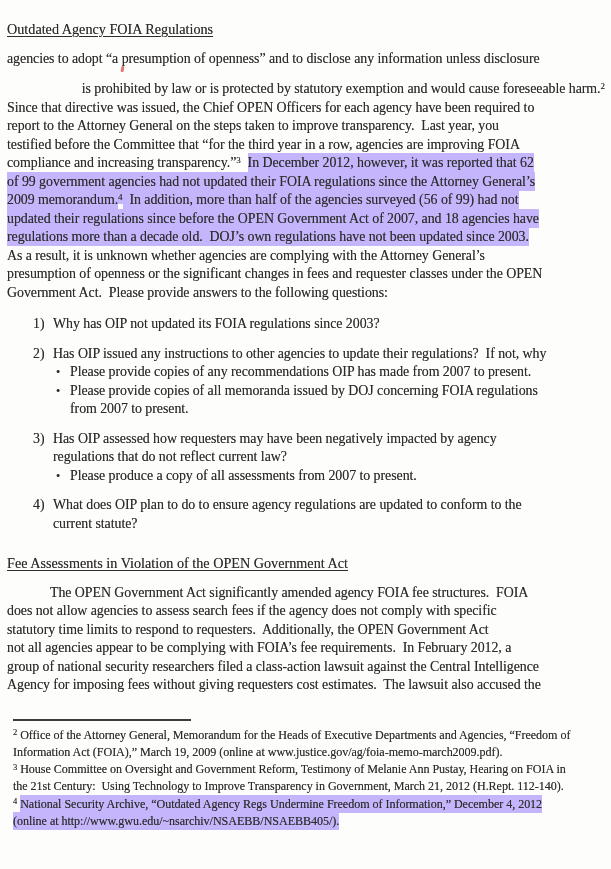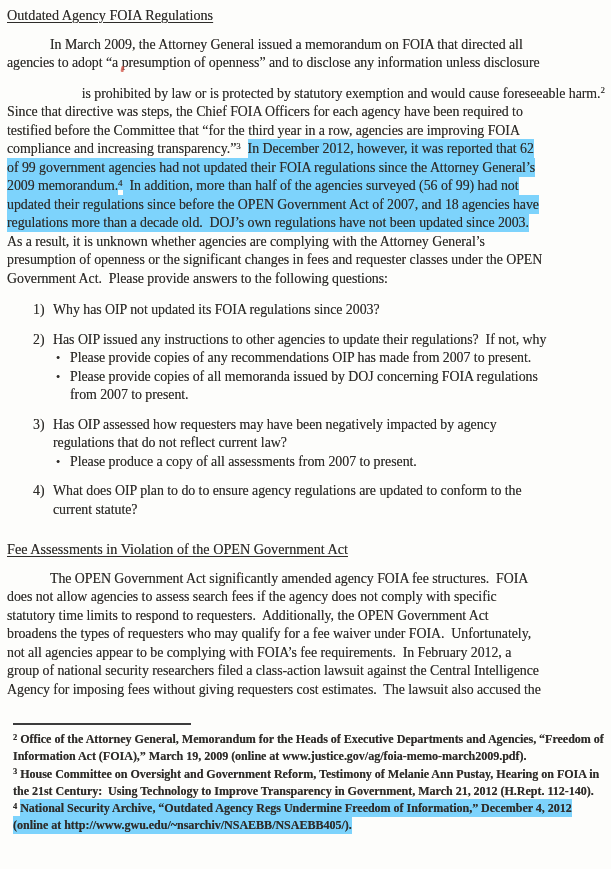--- a/index.html
+++ b/index.html
@@ -10,55 +10,55 @@
     color:#2e2c29;
     position:relative;
     overflow:hidden;
     padding:4px 6px 0 7px;
     box-sizing:border-box;
     text-shadow:0 0 .35px rgba(46,44,41,.55);
   }
   .h1{
     font-size:14.2px;line-height:18.5px;
     text-decoration:underline;text-underline-offset:2px;
-    margin-top:2px;white-space:pre;
+    margin-top:16px;white-space:pre;
   }
   .h2{margin-top:21px;}
   .para{margin-top:11px;}
   .tl{white-space:pre;font-size:13.9px;line-height:18.5px;height:18.5px;letter-spacing:-0.05px;}
   .tl.ind{text-indent:43px;}
   .tl.gap{margin-top:12px;text-align:right;}
   sup{font-size:9px;vertical-align:baseline;position:relative;top:-4.5px;line-height:0;}
-  .hl{background:#7dd3fc;padding:2px 0;}
+  .hl{background:#c4b5fd;padding:2px 0;}
   .qlist{margin-left:26px;margin-top:13px;}
   .qitem{position:relative;padding-left:20px;margin-top:11px;}
   .qitem:first-child{margin-top:0;}
   .qnum{position:absolute;left:0;top:0;font-size:13.9px;line-height:18.5px;}
   .brow{display:flex;}
   .bchar{width:17px;padding-left:3px;font-size:12px;line-height:18.5px;box-sizing:border-box;}
   .btext{flex:1;}
   .fnrule{width:178px;border-top:2px solid #3c3c3c;margin-left:6px;margin-top:24px;}
   .fnotes{margin-left:6px;margin-top:6px;}
-  .fl{white-space:pre;font-size:12.1px;line-height:17.3px;height:17.3px;letter-spacing:-0.05px;font-weight:bold;}
+  .fl{white-space:pre;font-size:12.1px;line-height:17.3px;height:17.3px;letter-spacing:-0.05px;}
   .fl sup{font-size:8.5px;top:-3.5px;}
   .redmark{
     position:absolute;left:121px;top:66px;width:3px;height:6px;
     background:#d2574b;border-radius:2px 2px 1px 2px;transform:rotate(12deg);opacity:.8;
   }
 </style>
 </head>
 <body>
 
 <div class="page">
   <div class="h1">Outdated Agency FOIA Regulations</div>
   <div class="para">
-      <div class="tl ind"><span>In March 2009, the Attorney General issued a memorandum on FOIA that directed all</span></div>
       <div class="tl"><span>agencies to adopt “a presumption of openness” and to disclose any information unless disclosure</span></div>
       <div class="tl gap"><span>is prohibited by law or is protected by statutory exemption and would cause foreseeable harm.</span><sup>2</sup></div>
-      <div class="tl"><span>Since that directive was steps, the Chief FOIA Officers for each agency have been required to</span></div>
+      <div class="tl"><span>Since that directive was issued, the Chief OPEN Officers for each agency have been required to</span></div>
+      <div class="tl"><span>report to the Attorney General on the steps taken to improve transparency.  Last year, you</span></div>
       <div class="tl"><span>testified before the Committee that “for the third year in a row, agencies are improving FOIA</span></div>
       <div class="tl"><span>compliance and increasing transparency.”</span><sup>3</sup><span>  </span><span class="hl">In December 2012, however, it was reported that 62</span></div>
       <div class="tl"><span class="hl">of 99 government agencies had not updated their FOIA regulations since the Attorney General’s</span></div>
       <div class="tl"><span class="hl">2009 memorandum.</span><sup class="hl">4</sup><span class="hl">  In addition, more than half of the agencies surveyed (56 of 99) had not</span></div>
       <div class="tl"><span class="hl">updated their regulations since before the OPEN Government Act of 2007, and 18 agencies have</span></div>
       <div class="tl"><span class="hl">regulations more than a decade old.  DOJ’s own regulations have not been updated since 2003.</span></div>
       <div class="tl"><span>As a result, it is unknown whether agencies are complying with the Attorney General’s</span></div>
       <div class="tl"><span>presumption of openness or the significant changes in fees and requester classes under the OPEN</span></div>
       <div class="tl"><span>Government Act.  Please provide answers to the following questions:</span></div>
     </div>
@@ -99,21 +99,20 @@
         <span class="qnum">4)</span>
         <div class="tl"><span>What does OIP plan to do to ensure agency regulations are updated to conform to the</span></div>
         <div class="tl"><span>current statute?</span></div>
       </div>
     </div>
   <div class="h1 h2">Fee Assessments in Violation of the OPEN Government Act</div>
   <div class="para">
       <div class="tl ind"><span>The OPEN Government Act significantly amended agency FOIA fee structures.  FOIA</span></div>
       <div class="tl"><span>does not allow agencies to assess search fees if the agency does not comply with specific</span></div>
       <div class="tl"><span>statutory time limits to respond to requesters.  Additionally, the OPEN Government Act</span></div>
-      <div class="tl"><span>broadens the types of requesters who may qualify for a fee waiver under FOIA.  Unfortunately,</span></div>
       <div class="tl"><span>not all agencies appear to be complying with FOIA’s fee requirements.  In February 2012, a</span></div>
       <div class="tl"><span>group of national security researchers filed a class-action lawsuit against the Central Intelligence</span></div>
       <div class="tl"><span>Agency for imposing fees without giving requesters cost estimates.  The lawsuit also accused the</span></div>
     </div>
   <div class="fnrule"></div>
   <div class="fnotes" id="footnotes">
       <div class="fl"><sup>2</sup><span> Office of the Attorney General, Memorandum for the Heads of Executive Departments and Agencies, “Freedom of</span></div>
       <div class="fl"><span>Information Act (FOIA),” March 19, 2009 (online at www.justice.gov/ag/foia-memo-march2009.pdf).</span></div>
       <div class="fl"><sup>3</sup><span> House Committee on Oversight and Government Reform, Testimony of Melanie Ann Pustay, Hearing on FOIA in</span></div>
       <div class="fl"><span>the 21st Century:  Using Technology to Improve Transparency in Government, March 21, 2012 (H.Rept. 112-140).</span></div>

